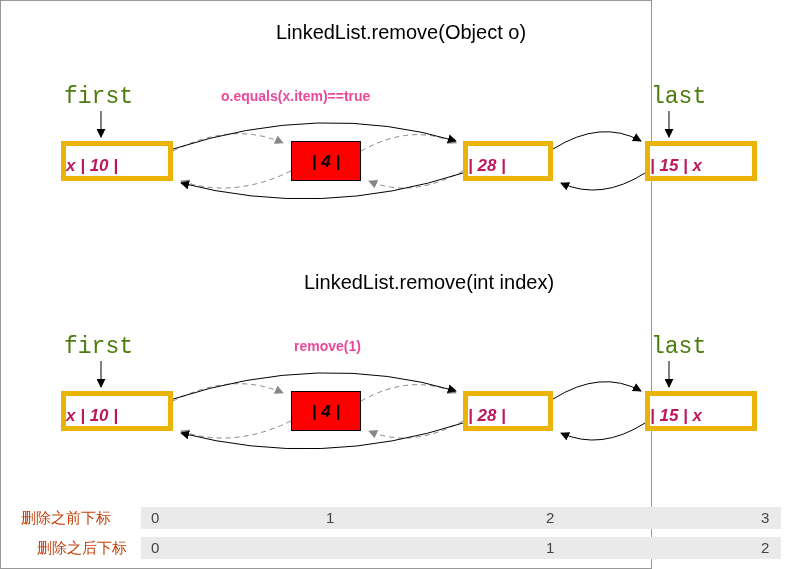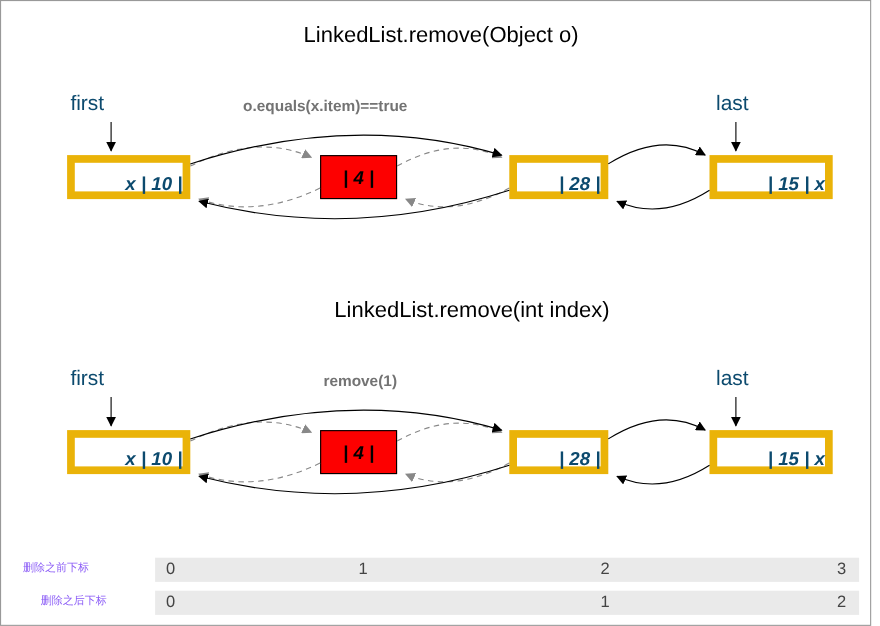--- a/index.html
+++ b/index.html
@@ -3,75 +3,76 @@
 <meta charset="utf-8">
 <style>
   body {
     margin: 0;
     padding: 0;
     font-family: Verdana, Geneva, sans-serif;
     background: #fff;
   }
   .canvas {
     position: relative;
-    width: 792px;
+    width: 652px;
     height: 569px;
     border: 1px solid #999;
     box-sizing: border-box;
     background: #fff;
   }
   .title {
     position: absolute;
     left: 0;
     width: 800px;
     text-align: center;
     font-size: 20px;
     color: #000;
   }
   .ptr-label {
     position: absolute;
-    font-size: 19px;
-    color: #0c4a6e;
+    font-size: 23px;
+    color: #4d7c0f;
+    font-family: Liberation Mono, monospace;
   }
   .cond-label {
     position: absolute;
     font-size: 14px;
     font-weight: bold;
-    color: #737373;
+    color: #ec4899;
   }
   .node-box {
     position: absolute;
     height: 40px;
     line-height: 40px;
     background: #fff;
-    border: 7px solid #eab308;
-    text-align: right;
+    border: 5px solid #eab308;
+    text-align: left;
     font-size: 17px;
     font-weight: bold;
     font-style: italic;
-    color: #0c4a6e;
+    color: #be185d;
     box-sizing: border-box;
   }
   .node-red {
     position: absolute;
     height: 40px;
     line-height: 40px;
     background: #fd0000;
     border: 1px solid #000;
     text-align: center;
     font-size: 17px;
     font-weight: bold;
     font-style: italic;
     color: #000;
     box-sizing: border-box;
   }
   .index-title {
     position: absolute;
-    font-size: 10px;
-    color: #8b5cf6;
+    font-size: 15px;
+    color: #c2410c;
   }
   .index-row {
     position: absolute;
     height: 22px;
     line-height: 22px;
     background: #eaeaea;
     font-size: 15px;
     color: #444;
   }
   .idx {

